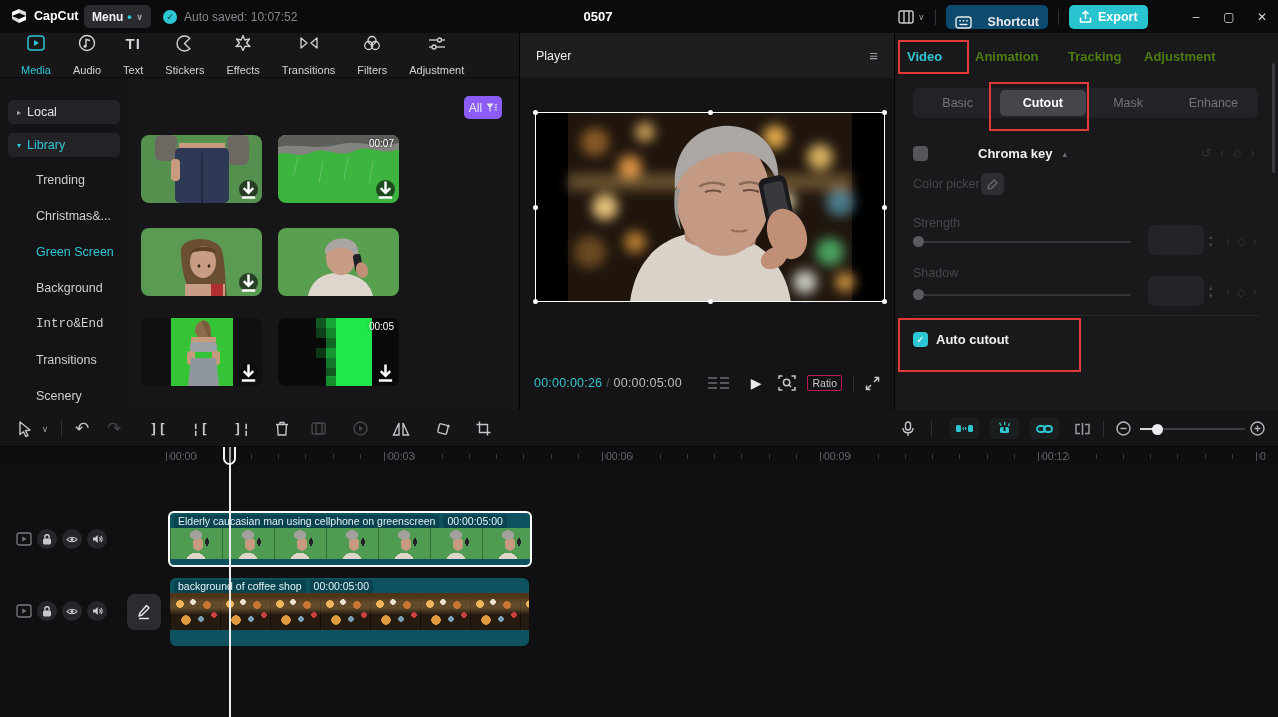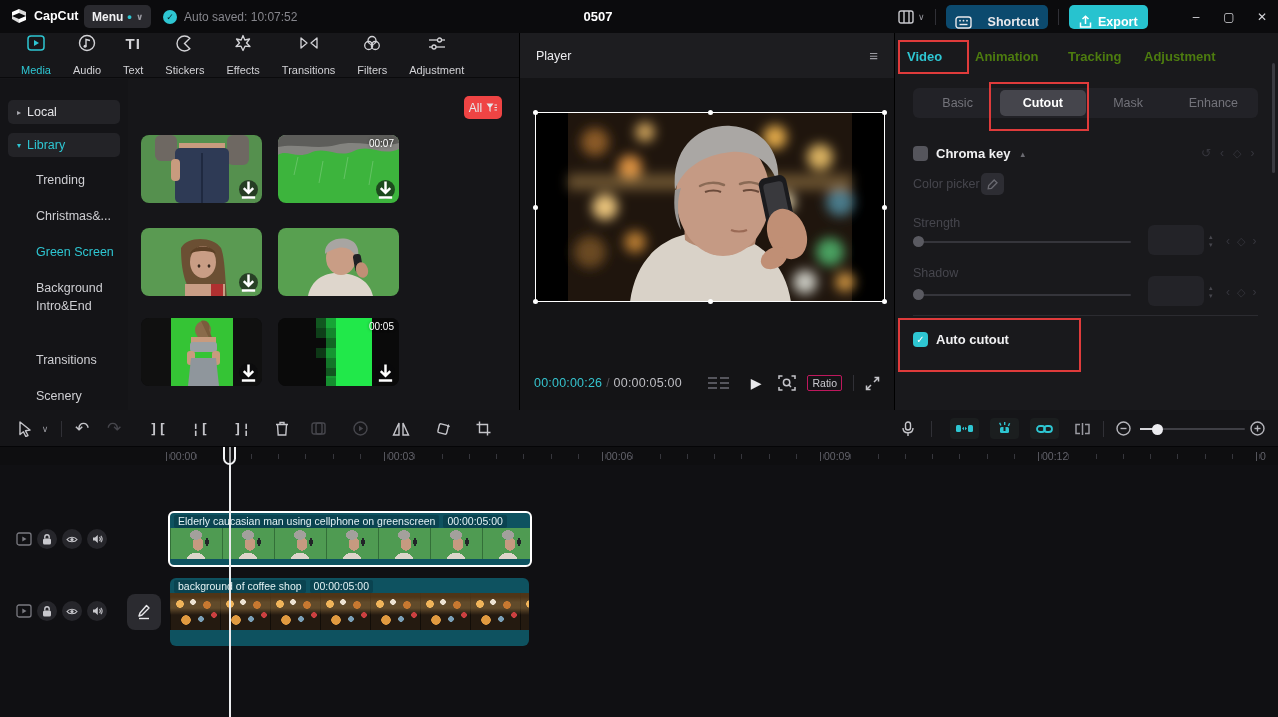--- a/index.html
+++ b/index.html
@@ -13,34 +13,34 @@
   #topbar{left:0;top:0;width:1278px;height:33px;background:#0b0b0d;}
   .menu-btn{left:84px;top:5px;height:23px;padding:0 8px;background:#2a2a2f;border-radius:5px;display:flex;align-items:center;gap:4px;font-size:12px;font-weight:bold;color:#f2f2f4;}
   .menu-dot{color:#2ec6d2;font-size:13px;line-height:10px;}
   .chev{color:#9a9aa1;font-size:9px;}
   .autosave{left:163px;top:0;height:33px;display:flex;align-items:center;gap:7px;color:#86868c;font-size:12px;}
   .check-circle{width:14px;height:14px;border-radius:50%;background:#2ec6d2;color:#04282b;font-size:9px;display:flex;align-items:center;justify-content:center;font-weight:bold;}
   .proj-title{left:556px;top:0;width:84px;height:33px;line-height:33px;text-align:center;font-size:13px;font-weight:bold;color:#fff;}
   .tb-icon{color:#c9c9ce;}
   .vdiv{width:1px;height:16px;background:#303036;}
   .shortcut-btn{height:24px;padding:0 9px;background:#0c4a6e;border-radius:5px;display:flex;align-items:flex-end;gap:16px;font-size:12.5px;font-weight:bold;color:#e9e9ec;}
-  .export-btn{height:24px;padding:0 10px;background:#27c3cf;border-radius:5px;display:flex;align-items:flex-end;gap:6px;font-size:12.5px;font-weight:bold;color:#fff;}
+  .export-btn{height:24px;padding:0 10px;background:#27c3cf;border-radius:5px;display:flex;align-items:center;gap:6px;font-size:12.5px;font-weight:bold;color:#fff;}
   .winbtn{width:20px;height:33px;display:flex;align-items:center;justify-content:center;color:#d6d6da;font-size:12px;}
 
   
   #mediapanel{left:0;top:33px;width:519px;height:377px;background:#161619;}
   #mediatabs{left:0;top:0;width:519px;height:45px;background:#17171a;border-bottom:1px solid #0a0a0c;display:flex;align-items:center;padding-left:10px;gap:0;}
   .mtab{display:flex;flex-direction:column;align-items:center;gap:12px;font-size:11px;color:#d2d2d6;padding:0 11px;}
   .mtab .ticon{height:18px;display:flex;align-items:center;justify-content:center;color:#d2d2d6;}
   .mtab.active, .mtab.active .ticon{color:#2ec6d2;}
   #sidebar{left:0;top:46px;width:128px;height:331px;background:#141417;}
   .side-pill{left:8px;width:112px;height:24px;background:#232327;border-radius:5px;display:flex;align-items:center;gap:6px;padding-left:9px;font-size:12.5px;color:#e3e3e6;}
   .side-item{left:36px;height:16px;font-size:12.5px;color:#cfcfd3;white-space:nowrap;}
   .teal{color:#2ec6d2!important;}
-  .all-btn{left:464px;top:63px;width:38px;height:23px;background:#ef4444;border-radius:5px;display:flex;align-items:center;justify-content:center;gap:4px;font-size:12px;color:#e6e6e9;}
+  .all-btn{left:464px;top:63px;width:38px;height:23px;background:#8b5cf6;border-radius:5px;display:flex;align-items:center;justify-content:center;gap:4px;font-size:12px;color:#e6e6e9;}
   .thumb{width:121px;height:68px;border-radius:8px;overflow:hidden;background:#0c0c0e;}
   .thumb svg{width:121px;height:68px;}
   .dur-badge{position:absolute;top:3px;right:5px;font-size:10px;color:#fff;text-shadow:0 0 3px #0009;}
   .dl{position:absolute;right:4px;bottom:4px;width:19px;height:19px;border-radius:50%;background:rgba(10,10,12,.62);display:flex;align-items:center;justify-content:center;}
 
   
   #playerpanel{left:520px;top:33px;width:374px;height:377px;background:#141416;}
   #playerhead{left:0;top:0;width:374px;height:45px;background:#1d1d20;display:flex;align-items:center;justify-content:space-between;padding:0 16px;font-size:12.5px;color:#ececef;}
   .viewport{left:15px;top:79px;width:350px;height:190px;background:#000;}
   .selframe{position:absolute;inset:0;border:1.5px solid #fff;pointer-events:none;}
@@ -245,21 +245,21 @@
         <span>Local</span>
       </div>
       <div class="abs side-pill" style="top:54px;">
         <span class="teal" style="font-size:8px;">▾</span>
         <span class="teal">Library</span>
       </div>
       <div class="abs side-item" style="top:94px;">Trending</div>
       <div class="abs side-item" style="top:130px;">Christmas&amp;...</div>
       <div class="abs side-item teal" style="top:166px;">Green Screen</div>
       <div class="abs side-item" style="top:202px;">Background</div>
-      <div class="abs side-item" style="top:220px;">Intro&amp;End</div>
+      <div class="abs side-item" style="top:238px;font-family:Liberation Mono, monospace;">Intro&amp;End</div>
       <div class="abs side-item" style="top:274px;">Transitions</div>
       <div class="abs side-item" style="top:310px;">Scenery</div>
     </div>
 
     <div class="abs all-btn">
       <span>All</span>
       <svg width="11" height="10" viewBox="0 0 11 10">
           <path d="M0.5 0.5 L7.5 0.5 L4.6 4.5 L4.6 9 L3.4 8 L3.4 4.5 Z" fill="#e6e6e9"></path>
           <line x1="8.5" y1="2" x2="11" y2="2" stroke="#e6e6e9"></line>
           <line x1="8.5" y1="4.5" x2="11" y2="4.5" stroke="#e6e6e9"></line>
@@ -496,21 +496,21 @@
 
     <div class="abs seg-wrap">
       <div class="seg">Basic</div>
       <div class="seg selected">Cutout</div>
       <div class="seg">Mask</div>
       <div class="seg">Enhance</div>
     </div>
 
     <div class="abs row" style="left:18px;top:113px;gap:8px;">
       <span class="ckbox"></span>
-      <span style="font-size:13px;font-weight:bold;color:#f0f0f2;">Chroma key</span>
+      <span style="font-size:13px;font-weight:bold;color:#f0f0f2;margin-left:42px;">Chroma key</span>
       <span style="color:#6a6a71;font-size:9px;margin-left:2px;">▴</span>
     </div>
     <div class="abs row" style="left:306px;top:113px;gap:9px;">
       <span class="kf">↺</span>
       <span class="kf">‹</span>
       <span class="kf-d">◇</span>
       <span class="kf">›</span>
     </div>
 
     <div class="abs dimlabel" style="left:18px;top:144px;">Color picker</div>

